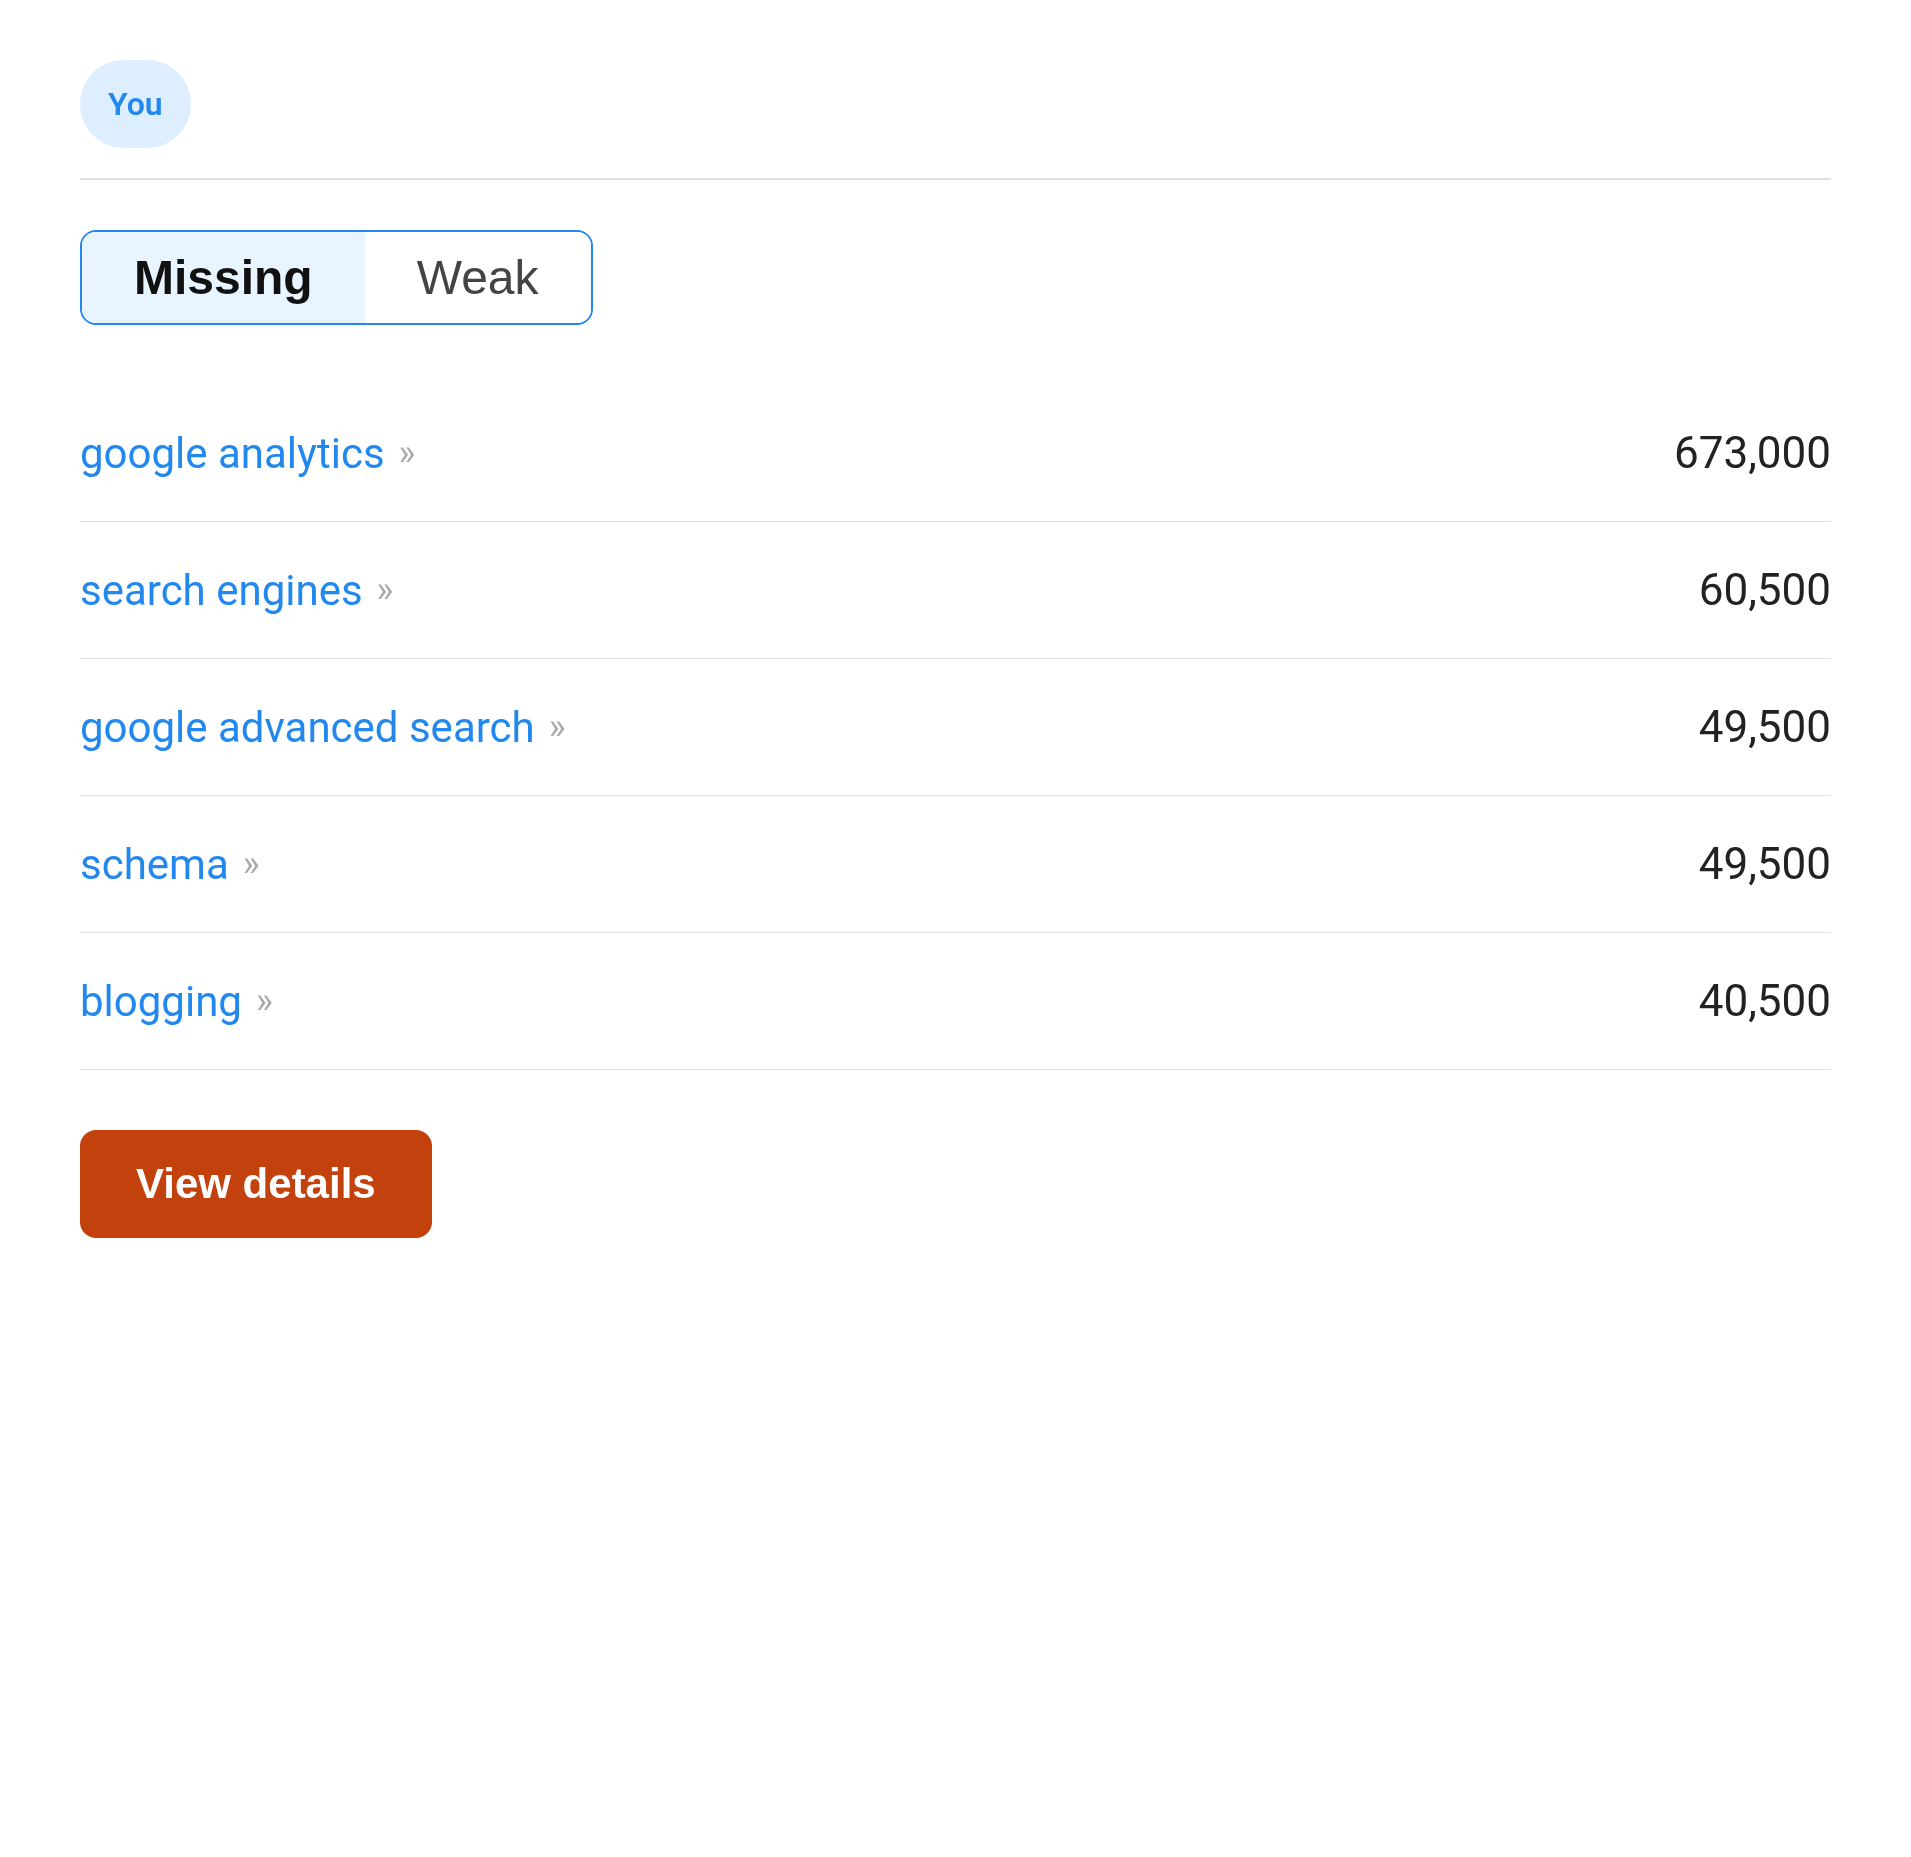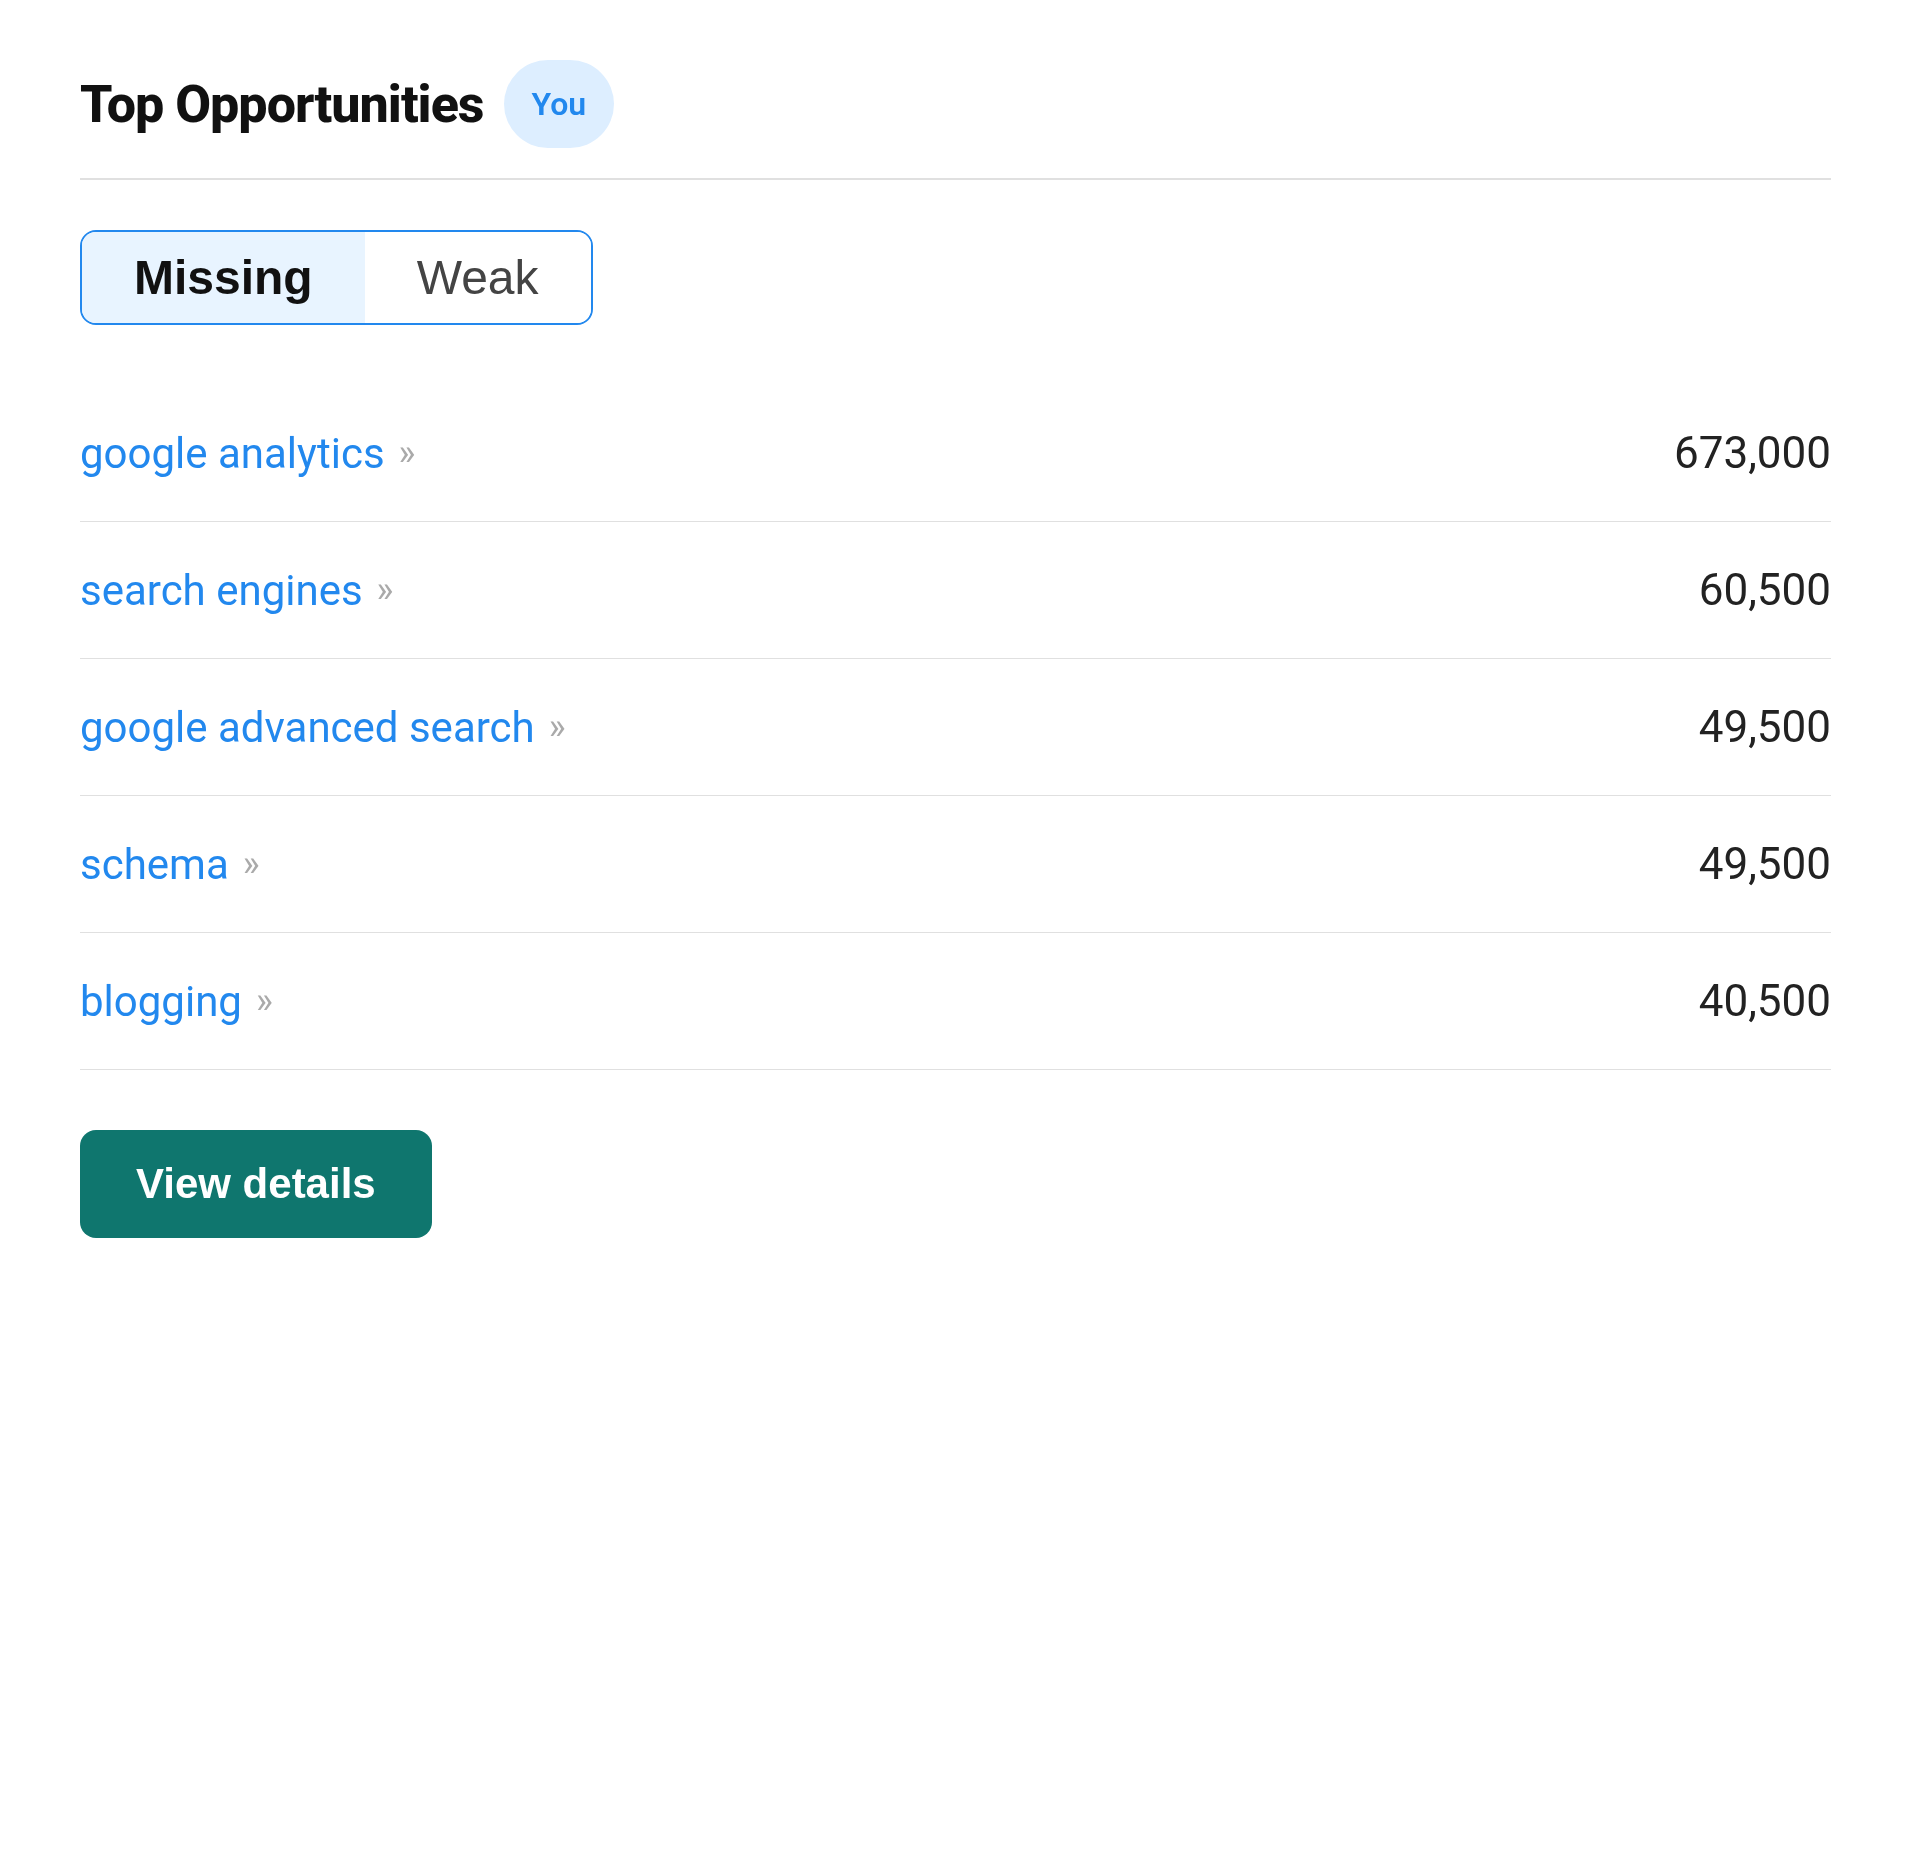--- a/index.html
+++ b/index.html
@@ -126,37 +126,36 @@
     }
 
     .volume-cell {
       font-size: 44px;
       color: #222222;
       font-weight: 400;
     }
 
     .view-details-btn {
       margin-top: 60px;
-      background-color: #0f766e;
+      background-color: #c2410c;
       color: #ffffff;
       border: none;
       border-radius: 16px;
       padding: 30px 56px;
       font-size: 42px;
       font-weight: 700;
       cursor: pointer;
     }
   </style>
 </head>
 <body>
 
 
 
 <div class="header-section">
-  <h1 class="page-title">Top Opportunities</h1>
   <span class="you-badge">You</span>
 </div>
 
 <hr class="divider">
 
 <div class="tab-group">
   <button class="tab-btn active">Missing</button>
   <button class="tab-btn">Weak</button>
 </div>
 

